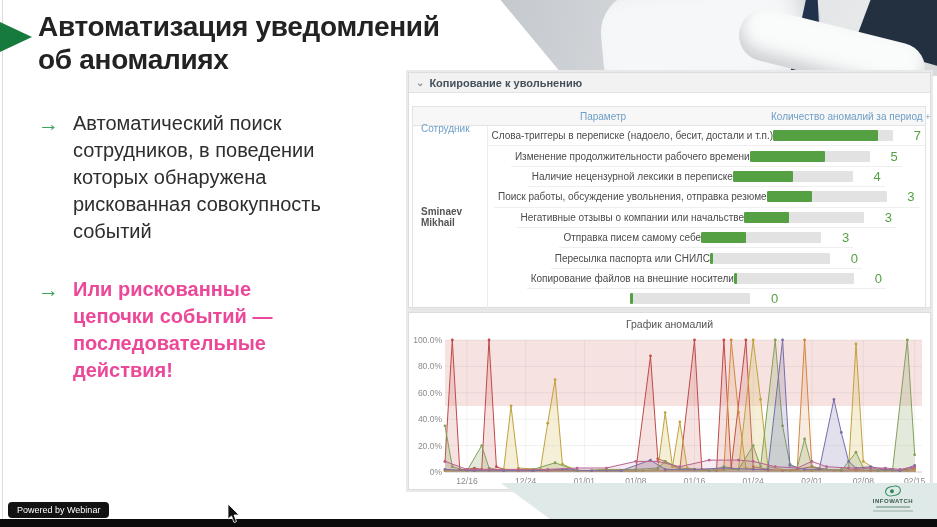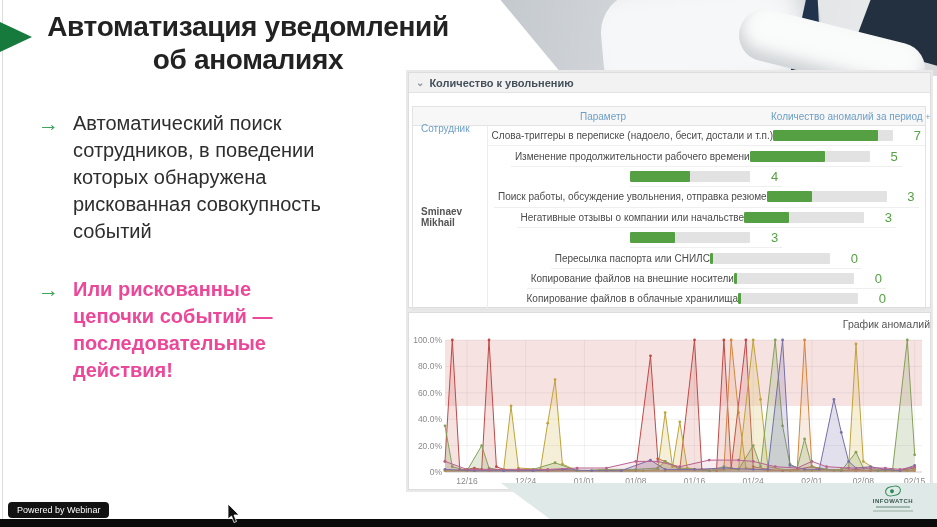--- a/index.html
+++ b/index.html
@@ -20,21 +20,21 @@
   .ph-arm{position:absolute;left:250px;top:26px;width:190px;height:52px;background:#fafbfb;
           border-radius:26px;transform:rotate(14deg);box-shadow:inset 0 -10px 14px rgba(165,172,178,.5);}
   .ph-lid{position:absolute;right:-6px;top:52px;width:110px;height:12px;background:#d8dadc;
           transform:rotate(16deg);}
 
   
   .title-marker{position:absolute;left:0;top:22px;width:0;height:0;
                 border-top:15px solid transparent;border-bottom:15px solid transparent;
                 border-left:32px solid #157a3c;}
   h1.title{position:absolute;left:38px;top:10px;width:420px;margin:0;
-           font-size:28px;line-height:33px;font-weight:bold;color:#222;letter-spacing:-.3px;text-align:center;}
+           font-size:28px;line-height:33px;font-weight:bold;color:#222;letter-spacing:-.3px;}
   .bullet{position:absolute;left:38px;display:flex;gap:14px;}
   .bullet-1{top:110px;}
   .bullet-2{top:276px;}
   .barrow{color:#3fa45c;font-size:21px;line-height:27px;flex:0 0 auto;}
   .btext{margin:0;font-size:20px;line-height:27px;color:#2e2e2e;width:285px;}
   .bullet-2 .btext{font-weight:bold;width:225px;color:#ec4899;}
 
   
   .dash-bg{position:absolute;left:406px;top:70px;width:527px;height:422px;background:#e9e9e9;}
   .panel{position:absolute;background:#fff;border:1px solid #dddddd;box-sizing:border-box;}
@@ -55,21 +55,21 @@
            padding-left:8px;font-size:10px;color:#555;box-sizing:border-box;font-weight:bold;}
   .rows-col{flex:1;display:flex;flex-direction:column;align-items:center;}
   .trow{display:flex;align-items:center;height:19.4px;border-bottom:1px solid #efefef;}
   .trow:last-child{border-bottom:none;}
   .td-param{flex:1;font-size:10px;color:#4b4b4b;padding-left:4px;white-space:nowrap;overflow:hidden;}
   .td-bar{width:120px;flex:0 0 auto;}
   .bar-track{height:11px;background:#e2e2e2;border-radius:1px;overflow:hidden;}
   .bar-fill{height:100%;border-radius:1px;}
   .td-num{width:28px;flex:0 0 auto;text-align:right;font-size:13px;color:#55a043;padding-right:4px;}
 
-  .chart-title{text-align:right;font-size:10.5px;color:#555;padding-top:5px;height:15px;}
+  .chart-title{text-align:center;font-size:10.5px;color:#555;padding-top:5px;height:15px;}
   #chart{display:block;}
 
   
   .teal-band{position:absolute;left:492px;top:483px;width:445px;height:36px;background:#dfe9e8;
              clip-path:polygon(2% 0,100% 0,100% 100%,13% 100%);}
   .logo{position:absolute;right:14px;top:486px;width:60px;text-align:center;}
   .logo-eye{width:16px;height:10px;margin:0 auto;border:1.5px solid #2e8b57;border-radius:50%/70%;
             position:relative;transform:rotate(-12deg);box-sizing:border-box;}
   .logo-eye::after{content:"";position:absolute;left:4px;top:1.5px;width:4px;height:4px;
                    border-radius:50%;background:#2e8b57;}
@@ -104,21 +104,21 @@
 <div class="bullet bullet-2">
   <span class="barrow">→</span>
   <p class="btext">Или рискованные цепочки событий — последовательные действия!</p>
 </div>
 
 <div class="dash-bg"></div>
 
 <div class="panel panel1">
   <div class="panel-header">
     <span class="collapse">⌄</span>
-    <span>Количество к увольнению</span>
+    <span>Копирование к увольнению</span>
   </div>
   <div class="tbl">
     <div class="thead">
       <div class="th-emp">Сотрудник</div>
       <div class="th-par">Параметр</div>
       <div class="th-cnt">
         <span>Количество аномалий за период</span>
         <span class="sort">+</span>
       </div>
     </div>
@@ -137,20 +137,21 @@
           <div class="trow">
             <div class="td-param">Изменение продолжительности рабочего времени</div>
             <div class="td-bar">
               <div class="bar-track" style="background: rgb(226, 226, 226);">
                 <div class="bar-fill" style="background: rgb(84, 160, 67); width: 62.5%;"></div>
               </div>
             </div>
             <div class="td-num" style="color: rgb(85, 160, 67);">5</div>
           </div>
           <div class="trow">
+            <div class="td-param">Наличие нецензурной лексики в переписке</div>
             <div class="td-bar">
               <div class="bar-track" style="background: rgb(226, 226, 226);">
                 <div class="bar-fill" style="background: rgb(84, 160, 67); width: 50%;"></div>
               </div>
             </div>
             <div class="td-num" style="color: rgb(85, 160, 67);">4</div>
           </div>
           <div class="trow">
             <div class="td-param">Поиск работы, обсуждение увольнения, отправка резюме</div>
             <div class="td-bar">
@@ -163,20 +164,21 @@
           <div class="trow">
             <div class="td-param">Негативные отзывы о компании или начальстве</div>
             <div class="td-bar">
               <div class="bar-track" style="background: rgb(226, 226, 226);">
                 <div class="bar-fill" style="background: rgb(84, 160, 67); width: 37.5%;"></div>
               </div>
             </div>
             <div class="td-num" style="color: rgb(85, 160, 67);">3</div>
           </div>
           <div class="trow">
+            <div class="td-param">Отправка писем самому себе</div>
             <div class="td-bar">
               <div class="bar-track" style="background: rgb(226, 226, 226);">
                 <div class="bar-fill" style="background: rgb(84, 160, 67); width: 37.5%;"></div>
               </div>
             </div>
             <div class="td-num" style="color: rgb(85, 160, 67);">3</div>
           </div>
           <div class="trow">
             <div class="td-param">Пересылка паспорта или СНИЛС</div>
             <div class="td-bar">
@@ -189,21 +191,20 @@
           <div class="trow">
             <div class="td-param">Копирование файлов на внешние носители</div>
             <div class="td-bar">
               <div class="bar-track" style="background: rgb(226, 226, 226);">
                 <div class="bar-fill" style="background: rgb(84, 160, 67); width: 2.5%;"></div>
               </div>
             </div>
             <div class="td-num" style="color: rgb(85, 160, 67);">0</div>
           </div>
           <div class="trow">
-            <div class="td-param">Копирование файлов в облачные хранилища</div>
             <div class="td-bar">
               <div class="bar-track" style="background: rgb(226, 226, 226);">
                 <div class="bar-fill" style="background: rgb(84, 160, 67); width: 2.5%;"></div>
               </div>
             </div>
             <div class="td-num" style="color: rgb(85, 160, 67);">0</div>
           </div>
         </div>
     </div>
   </div>

